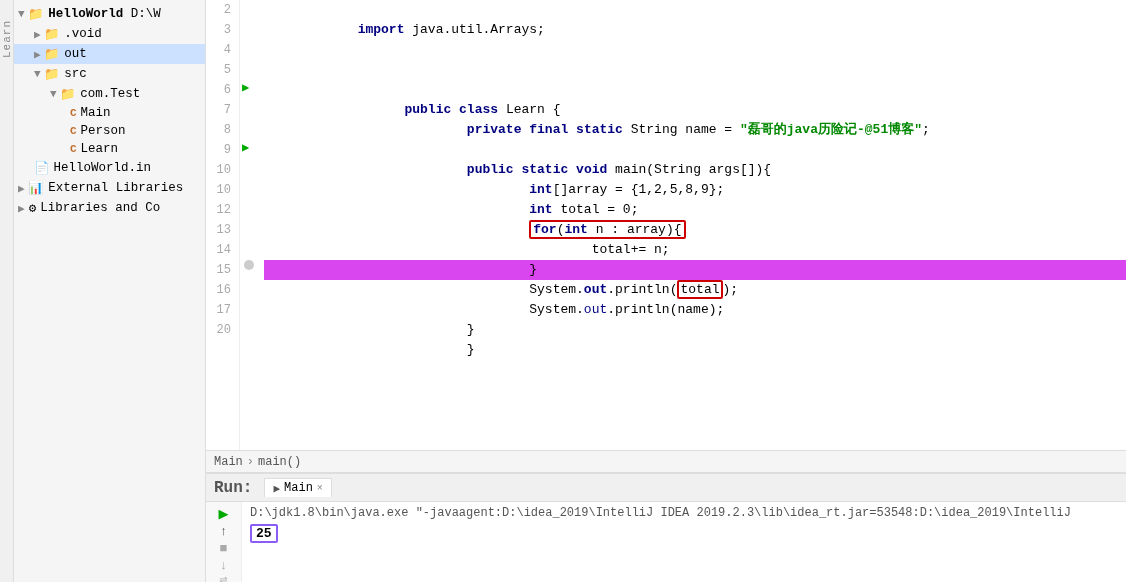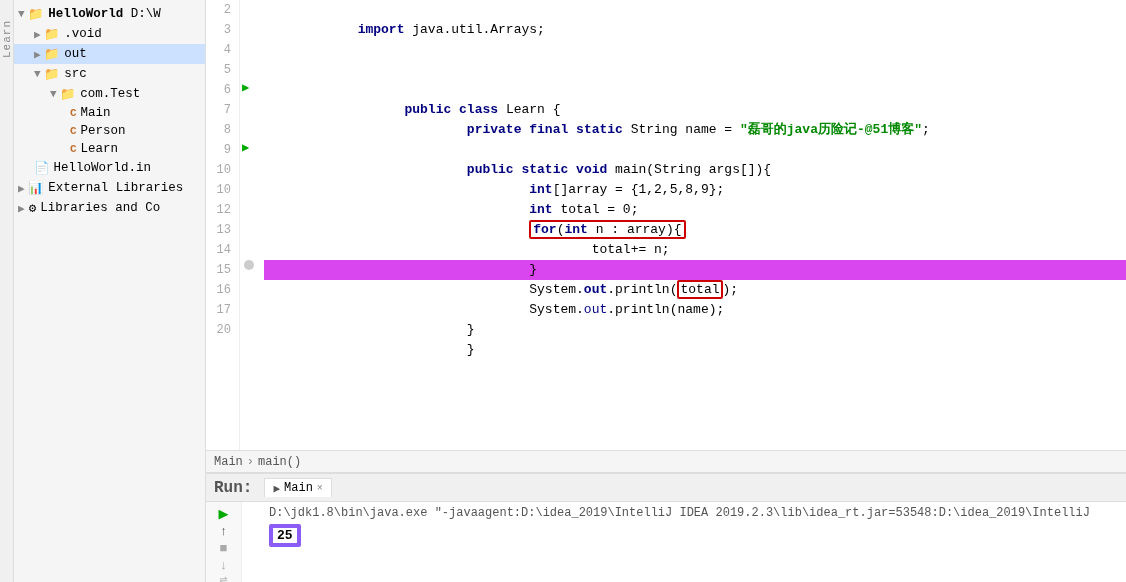--- a/index.html
+++ b/index.html
@@ -144,27 +144,26 @@
       align-items: center;
       padding-top: 4px;
       gap: 2px;
     }
 
     .run-output {
       flex: 1;
       padding: 4px 8px;
       font-size: 13px;
       overflow: auto;
-      margin-left: 19px;
     }
     .run-output .cmd-line { color: #555; font-size: 12px; white-space: nowrap; overflow: hidden; text-overflow: ellipsis; }
     .run-output .result-25 {
       display: inline-block;
       background: #fff;
-      border: 4px solid #8b5cf6;
+      border: 2px solid #8b5cf6;
       border-radius: 2px;
       padding: 0 4px;
       margin: 2px 0;
       font-weight: bold;
     }
     .run-output .cn-text { color: #000; }
 
     
     .left-edge {
       width: 14px;

